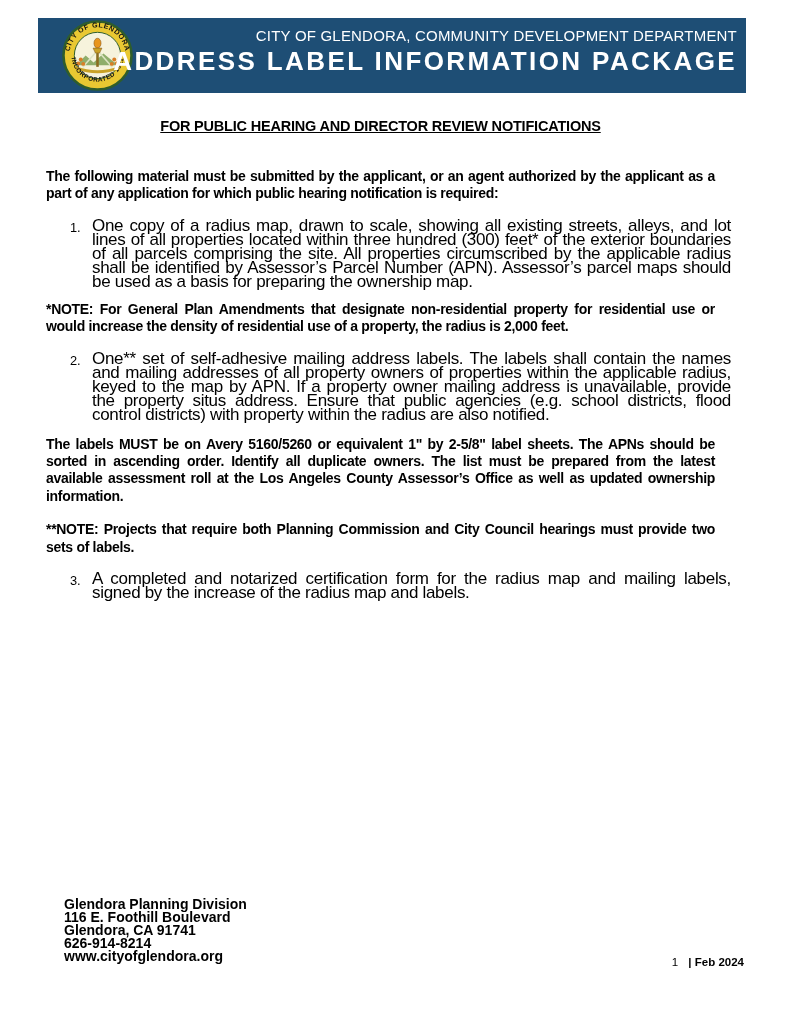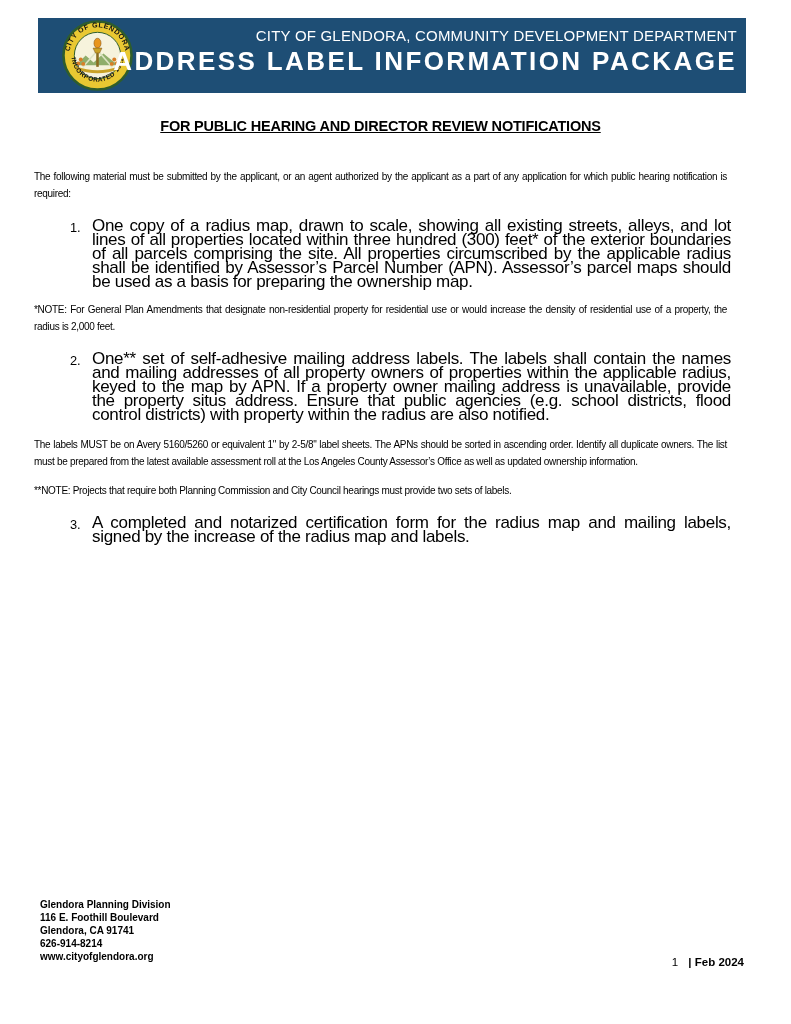--- a/index.html
+++ b/index.html
@@ -26,41 +26,41 @@
   .pkg-title { font-size:26px; font-weight:bold; letter-spacing:2.4px; margin-top:2px; }
   .seal-wrap { position:absolute; left:24px; top:2px; width:71px; height:71px; }
 
   
   .content { position:absolute; left:30px; top:118px; width:701px; }
   .doc-heading {
     text-align:center; font-weight:bold; font-size:14.5px;
     text-decoration:underline; letter-spacing:-0.2px; margin:0;
   }
   .body-par {
-    text-align:justify; font-size:10px; line-height:17.4px;
-    letter-spacing:-0.3px; margin:4px;
+    text-align:justify; font-size:14px; line-height:17.4px;
+    letter-spacing:-0.3px; margin:16px;font-weight:bold;
   }
   .mt-intro { margin-top:34px; }
   .mt-item  { margin-top:16px; }
   .mt-note  { margin-top:12px; }
   .mt-par   { margin-top:14px; }
   .list-item { display:flex; }
   .list-num {
     flex:none; width:22px; margin-left:40px;
     font-size:12.8px; line-height:17.4px;
   }
   .list-text {
     flex:1; text-align:justify; font-size:17px;
     line-height:14px; letter-spacing:-0.3px;
   }
 
   
   .footer-contact {
-    position:absolute; left:40px; bottom:61px;
-    font-size:10px; font-weight:bold; line-height:13px;
+    position:absolute; left:64px; bottom:61px;
+    font-size:14px; font-weight:bold; line-height:13px;
   }
   .page-num-block {
     position:absolute; right:47px; bottom:56px;
     font-size:11.5px; white-space:nowrap;
   }
   .page-num-block .num { font-weight:400; margin-right:7px; }
   .page-num-block .date { font-weight:bold; }
 </style>
 </head>
 <body>

